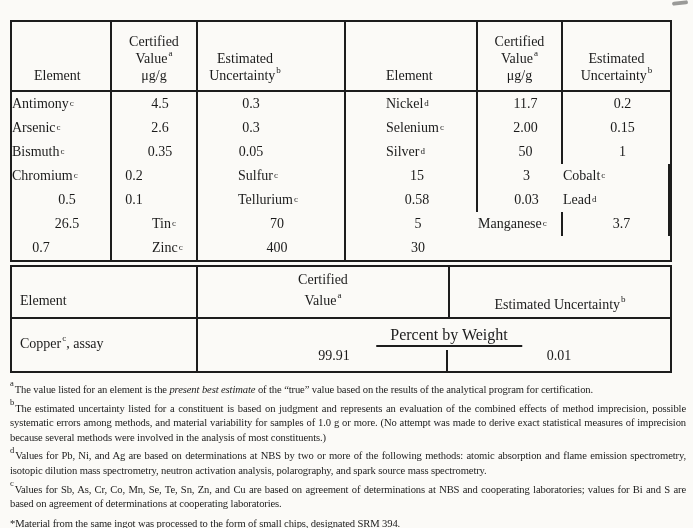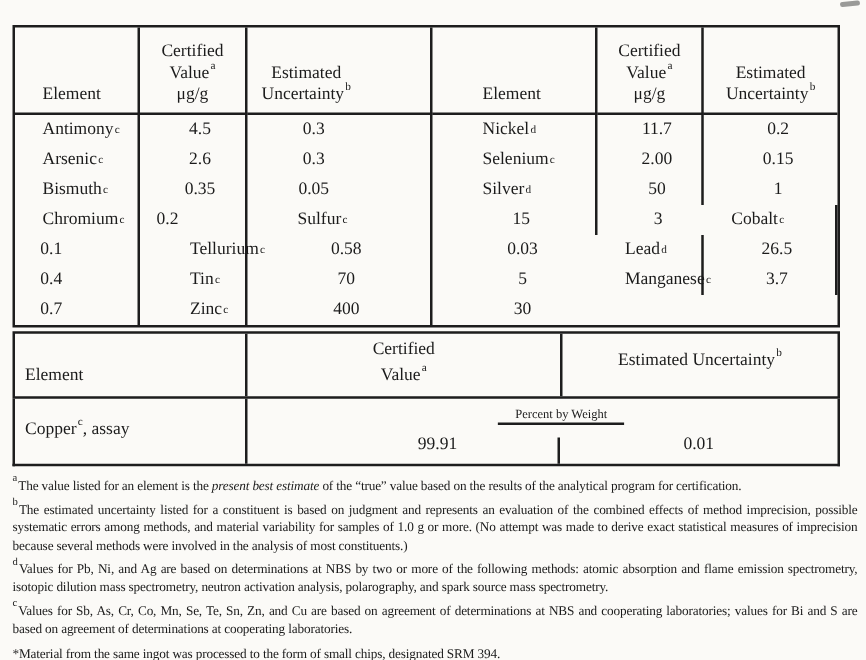--- a/index.html
+++ b/index.html
@@ -15,42 +15,42 @@
   
   .t1{display:grid;grid-template-columns:100px 86px 148px 132px 85px 107px;width:662px;}
   .c{box-sizing:border-box;}
   .vr{border-right:2px solid #1d1d1d;}
   .hc{height:70px;border-bottom:2px solid #1d1d1d;display:flex;flex-direction:column;
       justify-content:flex-end;align-items:center;padding-bottom:6px;
       font-size:14px;line-height:17px;text-align:center;}
   .hc.hel{align-items:flex-start;padding-left:22px;text-align:left;}
   .hc.hel-r{padding-left:40px;}
   .bc{height:24px;font-size:14px;display:flex;align-items:center;}
-  .bc.el{padding-left:22px;}
+  .bc.el{}
   .bc.pl-r{padding-left:40px;}
   .bc.val{justify-content:center;padding-left:12px;}
   .sh-l{padding-right:52px;}
   sup{font-size:9px;line-height:0;position:relative;top:-1px;margin-left:1px;}
   
   .t2{margin-top:3px;display:grid;grid-template-columns:186px 252px 220px;height:54px;}
   .t2 .cell{box-sizing:border-box;display:flex;flex-direction:column;justify-content:flex-end;
       font-size:14px;line-height:21px;}
   .t2 .cel{padding:0 0 6px 8px;}
   .t2 .ccv{align-items:center;padding-bottom:6px;}
-  .t2 .ceu{align-items:center;padding-bottom:18px;}
+  .t2 .ceu{align-items:center;padding-bottom:2px;}
   
   .t3{display:grid;grid-template-columns:186px 474px;height:54px;border-top:none;}
   .t3 .cel{box-sizing:border-box;display:flex;align-items:flex-end;
       padding:0 0 19px 8px;font-size:14px;border-right:2px solid #1d1d1d;}
   .t3wrap{position:relative;}
   .pbw{position:absolute;top:7px;left:calc(50% + 14px);transform:translateX(-50%);
-      font-size:10px;padding:0 14px 1px;border-bottom:2px solid #1d1d1d;white-space:nowrap;}
+      font-size:16px;padding:0 14px 1px;border-bottom:2px solid #1d1d1d;white-space:nowrap;}
   .t3div{position:absolute;left:248px;top:31px;bottom:0;width:0;border-left:2px solid #1d1d1d;}
   .t3v{position:absolute;bottom:7px;font-size:14px;text-align:center;}
-  .v-cert{left:16px;width:272px;}
+  .v-cert{left:0;width:272px;}
   .v-unc{left:248px;right:0;}
   
   .fns{position:absolute;left:10px;top:383px;width:676px;
       font-size:10.6px;line-height:14.6px;letter-spacing:-0.12px;}
   .fn{margin:0 0 4px 0;text-align:justify;}
   .fn.last{margin-top:5px;}
   .fn sup{font-size:8.5px;top:-2px;margin:0 1px 0 0;}
   .it{font-style:italic;}
 </style>
 </head>
@@ -128,33 +128,33 @@
         <div class="c bc el pl-r vr">
           <span>Sulfur</span>
           <sup>c</sup>
         </div>
         <div class="c bc val vr">15</div>
         <div class="c bc val">3</div>
         <div class="c bc el vr">
           <span>Cobalt</span>
           <sup>c</sup>
         </div>
+        <div class="c bc val vr">0.5</div>
         <div class="c bc val vr sh-l">0.1</div>
         <div class="c bc el pl-r vr">
           <span>Tellurium</span>
           <sup>c</sup>
         </div>
         <div class="c bc val vr">0.58</div>
         <div class="c bc val">0.03</div>
         <div class="c bc el vr">
           <span>Lead</span>
           <sup>d</sup>
         </div>
         <div class="c bc val vr">26.5</div>
-        <div class="c bc val vr sh-l">0.4</div>
         <div class="c bc el pl-r vr">
           <span>Tin</span>
           <sup>c</sup>
         </div>
         <div class="c bc val vr">70</div>
         <div class="c bc val">5</div>
         <div class="c bc el vr">
           <span>Manganese</span>
           <sup>c</sup>
         </div>

